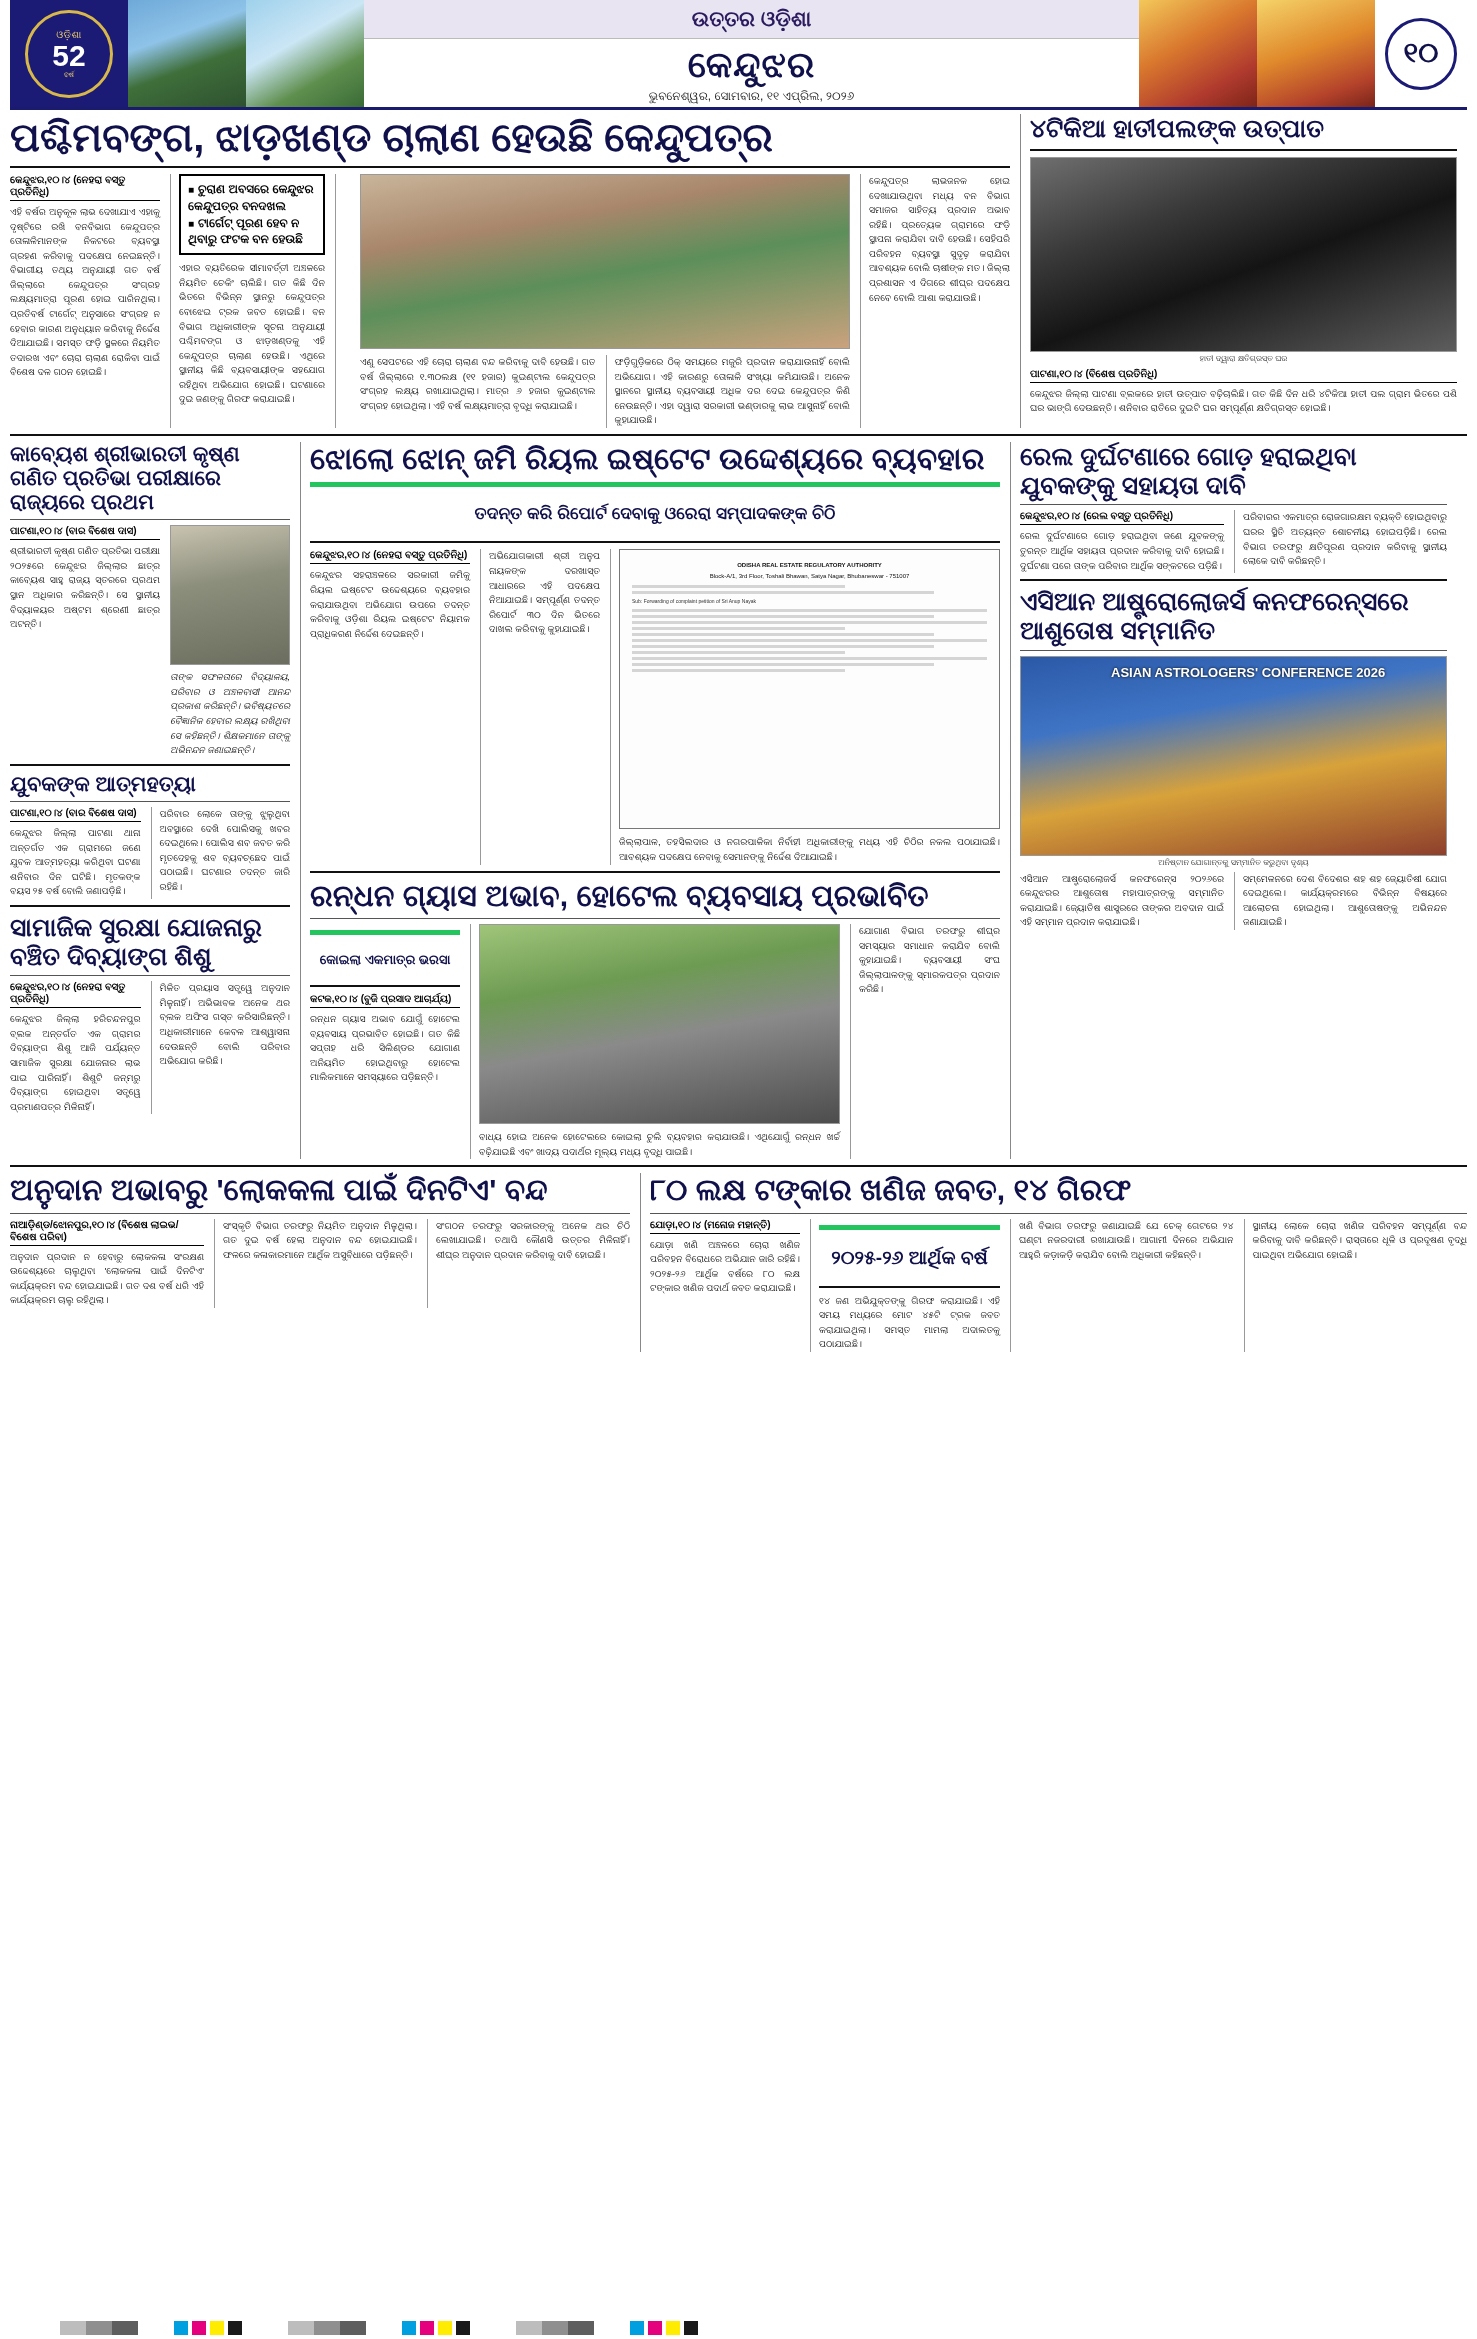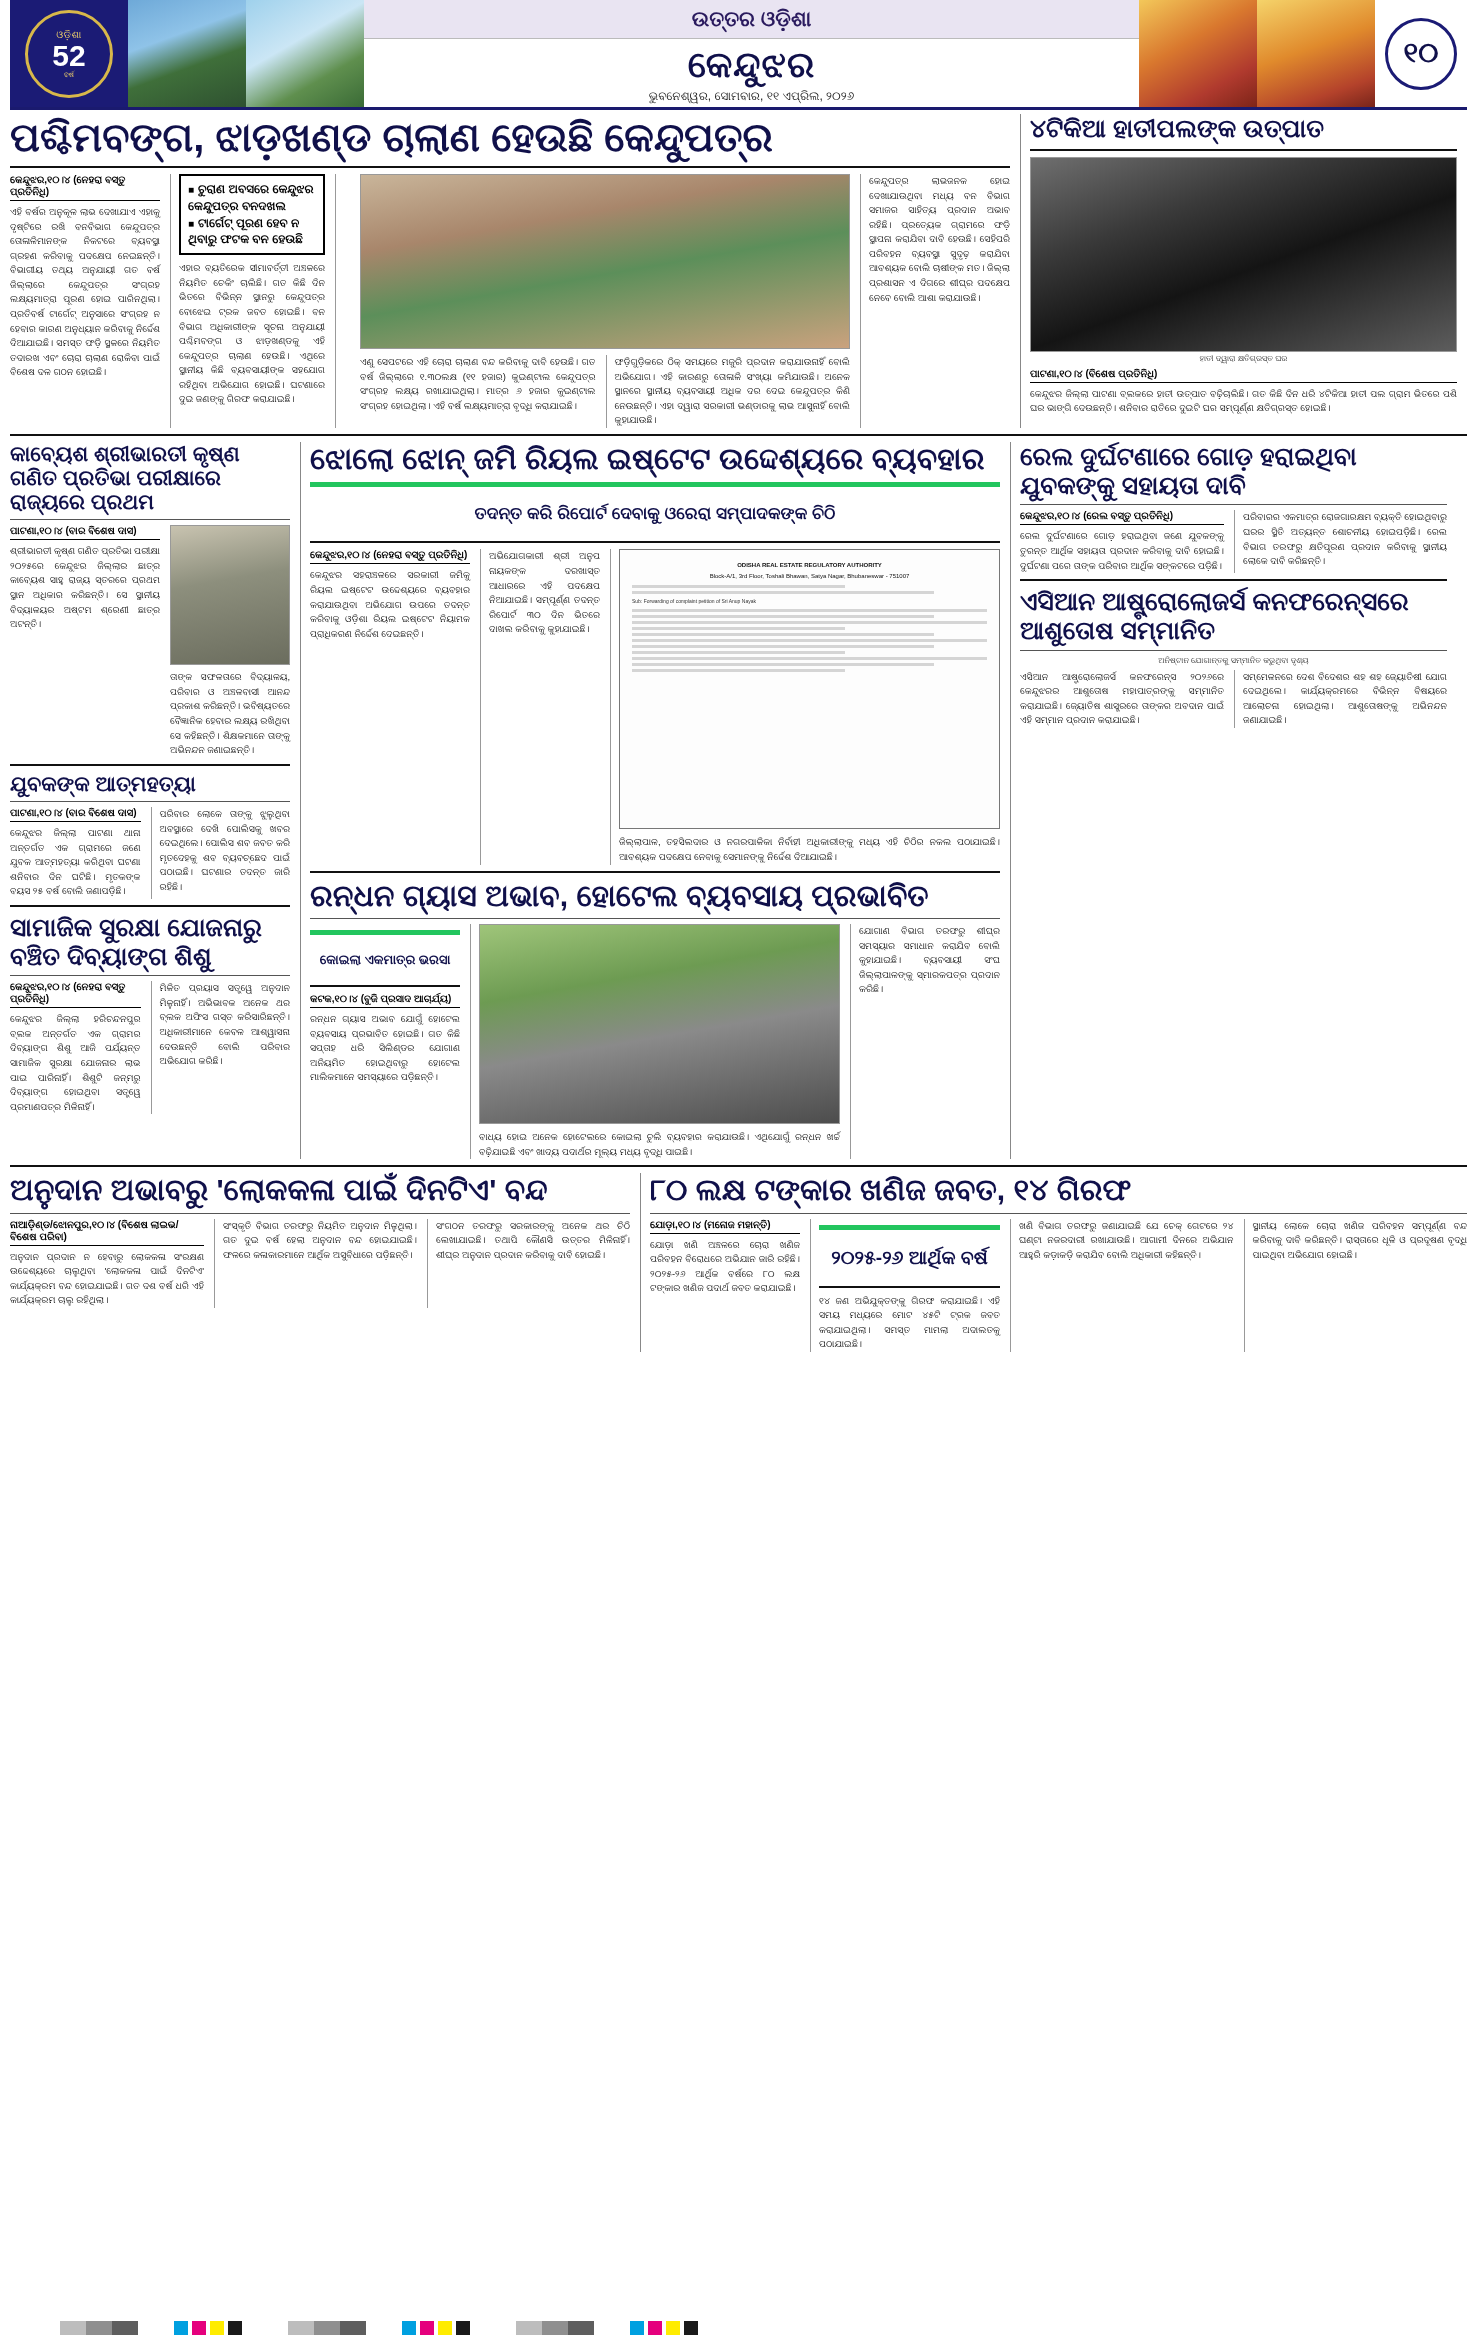--- a/index.html
+++ b/index.html
@@ -168,21 +168,21 @@
     <div style="width:280px;">
       <div class="headline h-sm">କାବ୍ୟେଶ ଶ୍ରୀଭାରତୀ କୃଷ୍ଣ ଗଣିତ ପ୍ରତିଭା ପରୀକ୍ଷାରେ ରାଜ୍ୟରେ ପ୍ରଥମ</div>
       <hr class="thin">
       <div class="colgap">
         <div class="col">
           <div class="byline">ପାଟଣା,୧୦।୪ (ବାର ବିଶେଷ ଦାସ)</div>
           <div class="body-text">ଶ୍ରୀଭାରତୀ କୃଷ୍ଣ ଗଣିତ ପ୍ରତିଭା ପରୀକ୍ଷା ୨୦୨୫ରେ କେନ୍ଦୁଝର ଜିଲ୍ଲାର ଛାତ୍ର କାବ୍ୟେଶ ସାହୁ ରାଜ୍ୟ ସ୍ତରରେ ପ୍ରଥମ ସ୍ଥାନ ଅଧିକାର କରିଛନ୍ତି। ସେ ସ୍ଥାନୀୟ ବିଦ୍ୟାଳୟର ଅଷ୍ଟମ ଶ୍ରେଣୀ ଛାତ୍ର ଅଟନ୍ତି।</div>
         </div>
         <div class="col" style="max-width:120px;">
           <div class="imgbox img-boy" style="height:140px;"></div>
-          <div class="body-text" style="margin-top:5px;">ତାଙ୍କ ସଫଳତାରେ ବିଦ୍ୟାଳୟ, ପରିବାର ଓ ଅଞ୍ଚଳବାସୀ ଆନନ୍ଦ ପ୍ରକାଶ କରିଛନ୍ତି। ଭବିଷ୍ୟତରେ ବୈଜ୍ଞାନିକ ହେବାର ଲକ୍ଷ୍ୟ ରଖିଥିବା ସେ କହିଛନ୍ତି। ଶିକ୍ଷକମାନେ ତାଙ୍କୁ ଅଭିନନ୍ଦନ ଜଣାଇଛନ୍ତି।</div>
+          <div class="body-text" style="margin-top:5px;font-style:italic;">ତାଙ୍କ ସଫଳତାରେ ବିଦ୍ୟାଳୟ, ପରିବାର ଓ ଅଞ୍ଚଳବାସୀ ଆନନ୍ଦ ପ୍ରକାଶ କରିଛନ୍ତି। ଭବିଷ୍ୟତରେ ବୈଜ୍ଞାନିକ ହେବାର ଲକ୍ଷ୍ୟ ରଖିଥିବା ସେ କହିଛନ୍ତି। ଶିକ୍ଷକମାନେ ତାଙ୍କୁ ଅଭିନନ୍ଦନ ଜଣାଇଛନ୍ତି।</div>
         </div>
       </div>
 
       <hr class="rule">
       <div class="headline h-sm">ଯୁବକଙ୍କ ଆତ୍ମହତ୍ୟା</div>
       <hr class="thin">
       <div class="colgap">
         <div class="col">
           <div class="byline">ପାଟଣା,୧୦।୪ (ବାର ବିଶେଷ ଦାସ)</div>
           <div class="body-text">କେନ୍ଦୁଝର ଜିଲ୍ଲା ପାଟଣା ଥାନା ଅନ୍ତର୍ଗତ ଏକ ଗ୍ରାମରେ ଜଣେ ଯୁବକ ଆତ୍ମହତ୍ୟା କରିଥିବା ଘଟଣା ଶନିବାର ଦିନ ଘଟିଛି। ମୃତକଙ୍କ ବୟସ ୨୫ ବର୍ଷ ବୋଲି ଜଣାପଡ଼ିଛି।</div>
@@ -270,20 +270,23 @@
           <div class="body-text">ରେଲ ଦୁର୍ଘଟଣାରେ ଗୋଡ଼ ହରାଇଥିବା ଜଣେ ଯୁବକଙ୍କୁ ତୁରନ୍ତ ଆର୍ଥିକ ସହାୟତା ପ୍ରଦାନ କରିବାକୁ ଦାବି ହୋଇଛି। ଦୁର୍ଘଟଣା ପରେ ତାଙ୍କ ପରିବାର ଆର୍ଥିକ ସଙ୍କଟରେ ପଡ଼ିଛି।</div>
         </div>
         <div class="col vline" style="padding-left:8px;">
           <div class="body-text">ପରିବାରର ଏକମାତ୍ର ରୋଜଗାରକ୍ଷମ ବ୍ୟକ୍ତି ହୋଇଥିବାରୁ ଘରର ସ୍ଥିତି ଅତ୍ୟନ୍ତ ଶୋଚନୀୟ ହୋଇପଡ଼ିଛି। ରେଲ ବିଭାଗ ତରଫରୁ କ୍ଷତିପୂରଣ ପ୍ରଦାନ କରିବାକୁ ସ୍ଥାନୀୟ ଲୋକେ ଦାବି କରିଛନ୍ତି।</div>
         </div>
       </div>
 
       <hr class="rule">
       <div class="headline h-md">ଏସିଆନ ଆଷ୍ଟ୍ରୋଲୋଜର୍ସ କନଫରେନ୍ସରେ ଆଶୁତୋଷ ସମ୍ମାନିତ</div>
       <hr class="thin">
+      <div class="imgbox img-conf" style="height:200px; position:relative;">
+        <div style="position:absolute;top:8px;left:90px;color:#fff;font-size:13px;font-weight:bold;text-shadow:0 0 3px #000;">ASIAN ASTROLOGERS' CONFERENCE 2026</div>
+      </div>
       <div class="caption">ଅନିଷ୍ଟାନ ଯୋଗାନ୍ତକୁ ସମ୍ମାନିତ କରୁଥିବା ଦୃଶ୍ୟ</div>
       <div class="colgap" style="margin-top:4px;">
         <div class="col body-text">ଏସିଆନ ଆଷ୍ଟ୍ରୋଲୋଜର୍ସ କନଫରେନ୍ସ ୨୦୨୬ରେ କେନ୍ଦୁଝରର ଆଶୁତୋଷ ମହାପାତ୍ରଙ୍କୁ ସମ୍ମାନିତ କରାଯାଇଛି। ଜ୍ୟୋତିଷ ଶାସ୍ତ୍ରରେ ତାଙ୍କର ଅବଦାନ ପାଇଁ ଏହି ସମ୍ମାନ ପ୍ରଦାନ କରାଯାଇଛି।</div>
         <div class="col body-text vline" style="padding-left:8px;">ସମ୍ମେଳନରେ ଦେଶ ବିଦେଶର ଶହ ଶହ ଜ୍ୟୋତିଷୀ ଯୋଗ ଦେଇଥିଲେ। କାର୍ଯ୍ୟକ୍ରମରେ ବିଭିନ୍ନ ବିଷୟରେ ଆଲୋଚନା ହୋଇଥିଲା। ଆଶୁତୋଷଙ୍କୁ ଅଭିନନ୍ଦନ ଜଣାଯାଇଛି।</div>
       </div>
     </div>
   </div>
 
   <hr class="rule">
 

